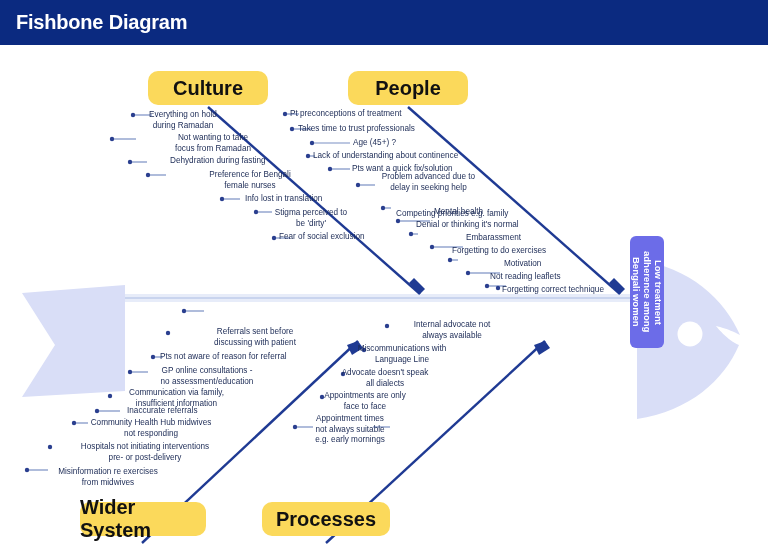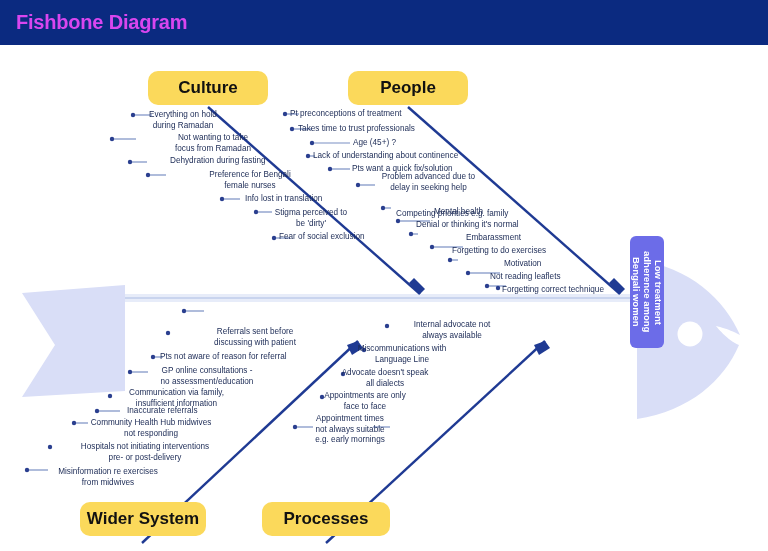--- a/index.html
+++ b/index.html
@@ -12,38 +12,38 @@
   }
   #stage{position:relative;width:768px;height:551px;background:#ffffff;}
 
   
   .header{
     position:absolute;left:0;top:0;width:768px;height:45px;
     background:#0b2a80;
   }
   .header-title{
     position:absolute;left:16px;top:11px;
-    color:#d946ef;
+    color:#ffffff;
     font-size:20px;font-weight:bold;
     letter-spacing:-0.2px;
     font-family:"Liberation Sans", sans-serif;
   }
 
   
   #fishsvg{position:absolute;left:0;top:45px;width:768px;height:506px;}
 
   
   .cat-box{
     position:absolute;
     background:#FBD95B;
     border-radius:10px;
     display:flex;align-items:center;justify-content:center;
     color:#111111;
     font-weight:bold;
-    font-size:17px;
+    font-size:20px;
     font-family:"Liberation Sans", sans-serif;
     box-sizing:border-box;
   }
   #cat-culture{left:148px;top:71px;width:120px;height:34px;}
   #cat-people{left:348px;top:71px;width:120px;height:34px;text-align:right;}
   #cat-wider{left:80px;top:502px;width:126px;height:34px;}
   #cat-processes{left:262px;top:502px;width:128px;height:34px;}
 
   
   #effect-box{

